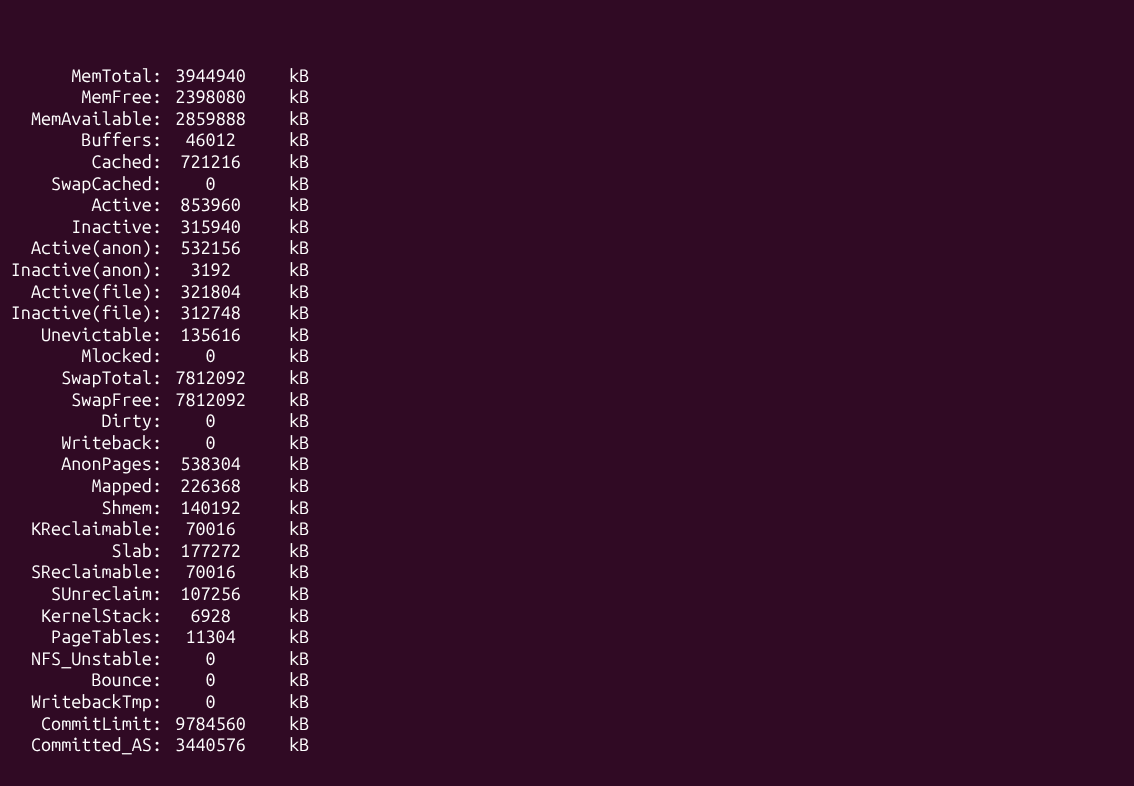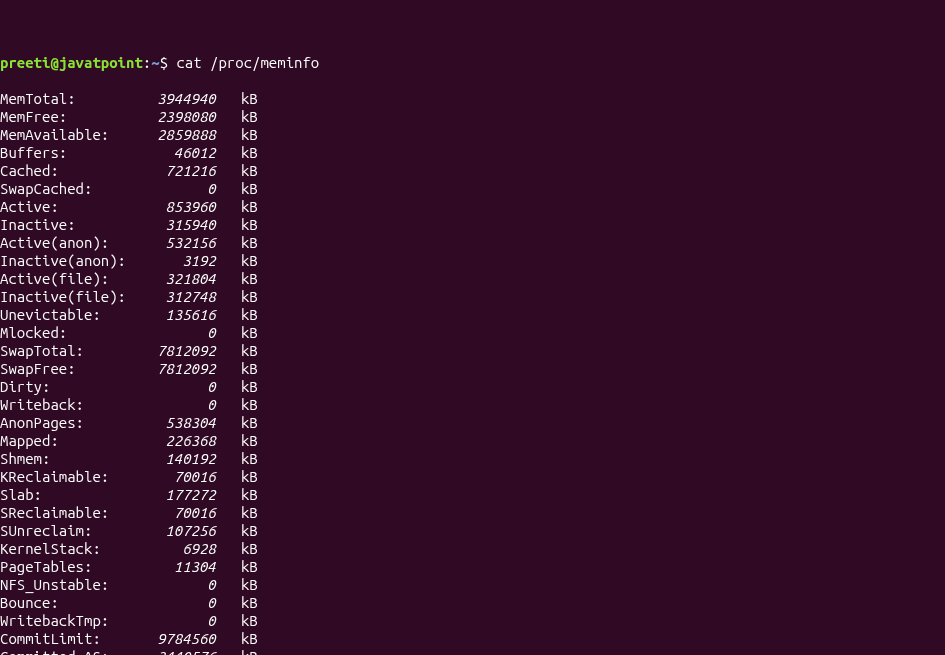--- a/index.html
+++ b/index.html
@@ -51,33 +51,31 @@
     }
     .output-line {
       color: #ffffff;
     }
     .mem-row {
       display: block;
     }
     .mem-label {
       display: inline-block;
       width: 135px;
-      text-align: left;
+      text-align: right;
     }
     .mem-value {
       display: inline-block;
       width: 81px;
-      text-align: right;
-      font-style: italic;
+      text-align: center;
     }
     .mem-unit {
       display: inline-block;
       padding-left: 25px;
     }
   </style>
 </head>
 <body>
 
 <div class="terminal">
 <div class="top-line">                                                                           </div>
-<div><span class="prompt-user">preeti</span><span class="prompt-at">@</span><span class="prompt-host">javatpoint</span><span class="prompt-colon">:</span><span class="prompt-path">~</span><span class="prompt-dollar">$ </span><span class="command">cat /proc/meminfo</span></div>
 <div id="meminfo-output"><div class="mem-row output-line"><span class="mem-label">MemTotal:</span><span class="mem-value">3944940</span><span class="mem-unit">kB</span></div><div class="mem-row output-line"><span class="mem-label">MemFree:</span><span class="mem-value">2398080</span><span class="mem-unit">kB</span></div><div class="mem-row output-line"><span class="mem-label">MemAvailable:</span><span class="mem-value">2859888</span><span class="mem-unit">kB</span></div><div class="mem-row output-line"><span class="mem-label">Buffers:</span><span class="mem-value">46012</span><span class="mem-unit">kB</span></div><div class="mem-row output-line"><span class="mem-label">Cached:</span><span class="mem-value">721216</span><span class="mem-unit">kB</span></div><div class="mem-row output-line"><span class="mem-label">SwapCached:</span><span class="mem-value">0</span><span class="mem-unit">kB</span></div><div class="mem-row output-line"><span class="mem-label">Active:</span><span class="mem-value">853960</span><span class="mem-unit">kB</span></div><div class="mem-row output-line"><span class="mem-label">Inactive:</span><span class="mem-value">315940</span><span class="mem-unit">kB</span></div><div class="mem-row output-line"><span class="mem-label">Active(anon):</span><span class="mem-value">532156</span><span class="mem-unit">kB</span></div><div class="mem-row output-line"><span class="mem-label">Inactive(anon):</span><span class="mem-value">3192</span><span class="mem-unit">kB</span></div><div class="mem-row output-line"><span class="mem-label">Active(file):</span><span class="mem-value">321804</span><span class="mem-unit">kB</span></div><div class="mem-row output-line"><span class="mem-label">Inactive(file):</span><span class="mem-value">312748</span><span class="mem-unit">kB</span></div><div class="mem-row output-line"><span class="mem-label">Unevictable:</span><span class="mem-value">135616</span><span class="mem-unit">kB</span></div><div class="mem-row output-line"><span class="mem-label">Mlocked:</span><span class="mem-value">0</span><span class="mem-unit">kB</span></div><div class="mem-row output-line"><span class="mem-label">SwapTotal:</span><span class="mem-value">7812092</span><span class="mem-unit">kB</span></div><div class="mem-row output-line"><span class="mem-label">SwapFree:</span><span class="mem-value">7812092</span><span class="mem-unit">kB</span></div><div class="mem-row output-line"><span class="mem-label">Dirty:</span><span class="mem-value">0</span><span class="mem-unit">kB</span></div><div class="mem-row output-line"><span class="mem-label">Writeback:</span><span class="mem-value">0</span><span class="mem-unit">kB</span></div><div class="mem-row output-line"><span class="mem-label">AnonPages:</span><span class="mem-value">538304</span><span class="mem-unit">kB</span></div><div class="mem-row output-line"><span class="mem-label">Mapped:</span><span class="mem-value">226368</span><span class="mem-unit">kB</span></div><div class="mem-row output-line"><span class="mem-label">Shmem:</span><span class="mem-value">140192</span><span class="mem-unit">kB</span></div><div class="mem-row output-line"><span class="mem-label">KReclaimable:</span><span class="mem-value">70016</span><span class="mem-unit">kB</span></div><div class="mem-row output-line"><span class="mem-label">Slab:</span><span class="mem-value">177272</span><span class="mem-unit">kB</span></div><div class="mem-row output-line"><span class="mem-label">SReclaimable:</span><span class="mem-value">70016</span><span class="mem-unit">kB</span></div><div class="mem-row output-line"><span class="mem-label">SUnreclaim:</span><span class="mem-value">107256</span><span class="mem-unit">kB</span></div><div class="mem-row output-line"><span class="mem-label">KernelStack:</span><span class="mem-value">6928</span><span class="mem-unit">kB</span></div><div class="mem-row output-line"><span class="mem-label">PageTables:</span><span class="mem-value">11304</span><span class="mem-unit">kB</span></div><div class="mem-row output-line"><span class="mem-label">NFS_Unstable:</span><span class="mem-value">0</span><span class="mem-unit">kB</span></div><div class="mem-row output-line"><span class="mem-label">Bounce:</span><span class="mem-value">0</span><span class="mem-unit">kB</span></div><div class="mem-row output-line"><span class="mem-label">WritebackTmp:</span><span class="mem-value">0</span><span class="mem-unit">kB</span></div><div class="mem-row output-line"><span class="mem-label">CommitLimit:</span><span class="mem-value">9784560</span><span class="mem-unit">kB</span></div><div class="mem-row output-line"><span class="mem-label">Committed_AS:</span><span class="mem-value">3440576</span><span class="mem-unit">kB</span></div></div>
 </div>
 
 </body></html>

